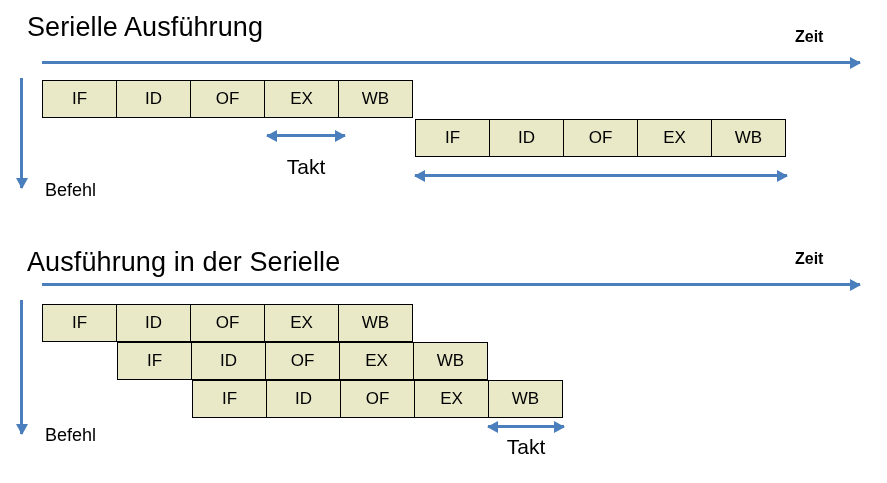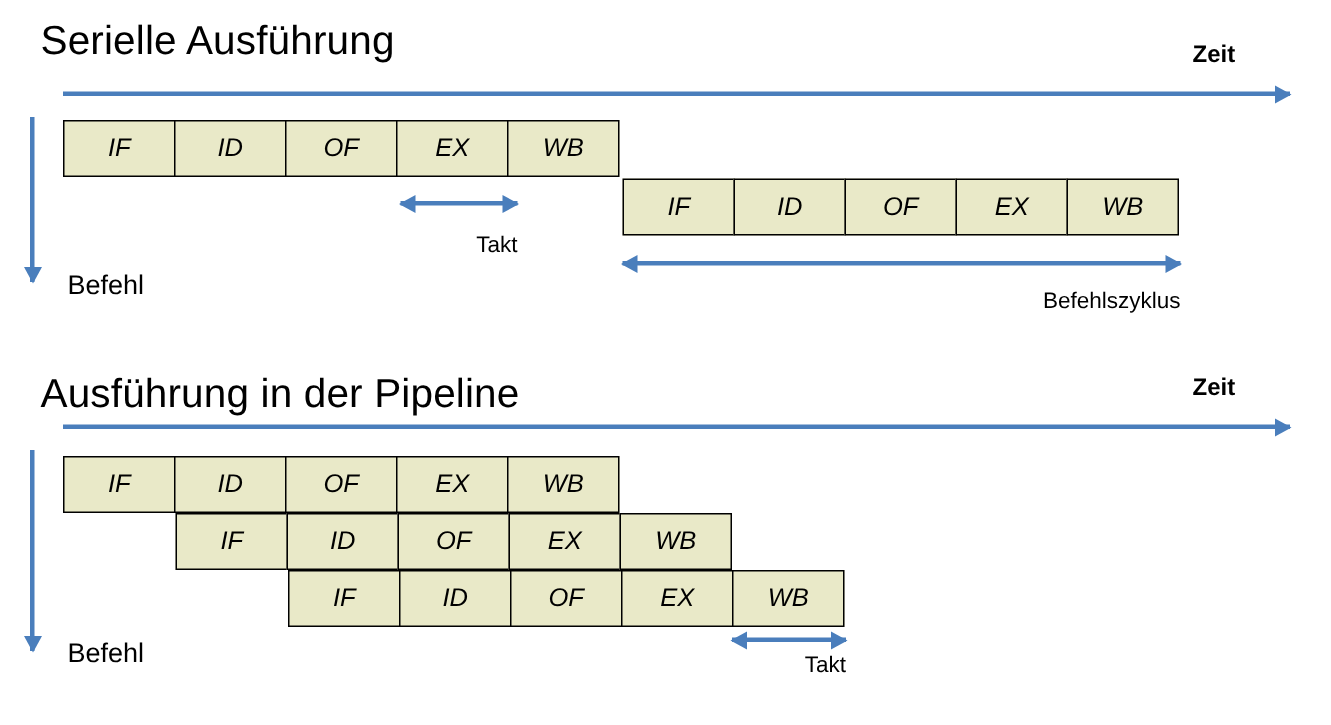--- a/index.html
+++ b/index.html
@@ -101,21 +101,20 @@
     width: 75px;
     height: 38px;
     background: #e9e9c8;
     border: 1px solid #000000;
     margin-left: -1px;
     display: flex;
     align-items: center;
     justify-content: center;
     font-size: 17px;
     color: #000000;
-    font-style: italic;
   }
   .stage-cell:first-child { margin-left: 0; }
 
   
   #serial-row-0   { left: 42px;  top: 80px;  }
   #serial-row-1   { left: 415px; top: 119px; }
   
   #pipeline-row-0 { left: 42px;  top: 304px; }
   #pipeline-row-1 { left: 117px; top: 342px; }
   #pipeline-row-2 { left: 192px; top: 380px; }
@@ -143,24 +142,24 @@
   .measure::after {
     right: -1px;
     border-left: 11px solid #4a7ebc;
   }
   #measure-takt-serial    { left: 267px; top: 134px; width: 78px;  }
   #measure-cycle-serial   { left: 415px; top: 174px; width: 372px; }
   #measure-takt-pipeline  { left: 488px; top: 425px; width: 76px;  }
 
   .measure-label {
     position: absolute;
-    font-size: 15px;
-    color: #000000;
-    white-space: nowrap;
-    text-align: right;
+    font-size: 21px;
+    color: #000000;
+    white-space: nowrap;
+    text-align: center;
   }
   #label-takt-serial   { left: 267px; top: 155px; width: 78px;  }
   #label-cycle-serial  { left: 415px; top: 192px; width: 372px; }
   #label-takt-pipeline { left: 488px; top: 435px; width: 76px;  }
 </style>
 </head>
 <body>
 
 <div class="stage">
 
@@ -185,23 +184,22 @@
     <div class="stage-cell">ID</div>
     <div class="stage-cell">OF</div>
     <div class="stage-cell">EX</div>
     <div class="stage-cell">WB</div>
   </div>
 
   <div class="measure" id="measure-takt-serial"></div>
   <div class="measure-label" id="label-takt-serial">Takt</div>
 
   <div class="measure" id="measure-cycle-serial"></div>
-  <div class="measure-label" id="label-cycle-serial">Befehlszyklus</div>
-
-  <div class="section-title" id="title-pipeline">Ausführung in der Pipeline</div>
+
+  <div class="section-title" id="title-pipeline">Ausführung in der Serielle</div>
 
   <div class="time-axis" id="axis-pipeline"></div>
   <div class="axis-label" id="label-zeit-pipeline">Zeit</div>
 
   <div class="befehl-axis" id="befehl-axis-pipeline"></div>
   <div class="befehl-label" id="label-befehl-pipeline">Befehl</div>
 
   <div class="stage-row" id="pipeline-row-0">
     <div class="stage-cell">IF</div>
     <div class="stage-cell">ID</div>

